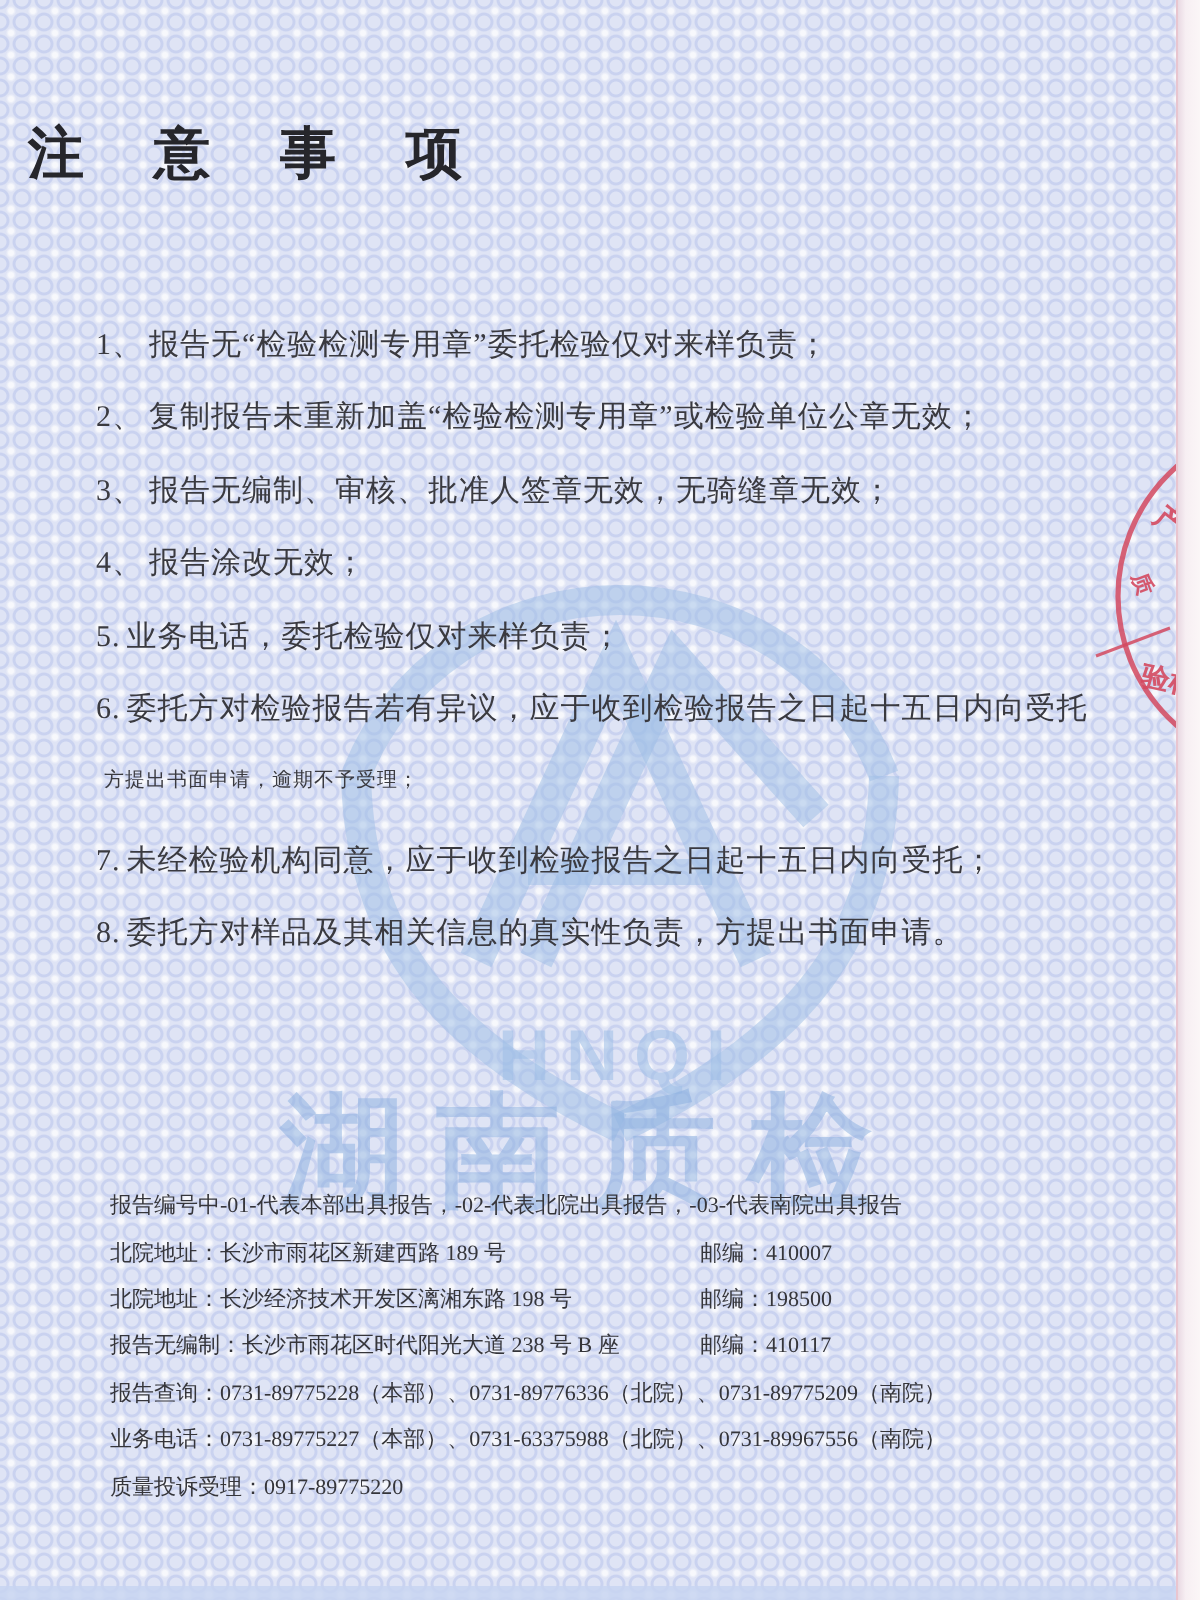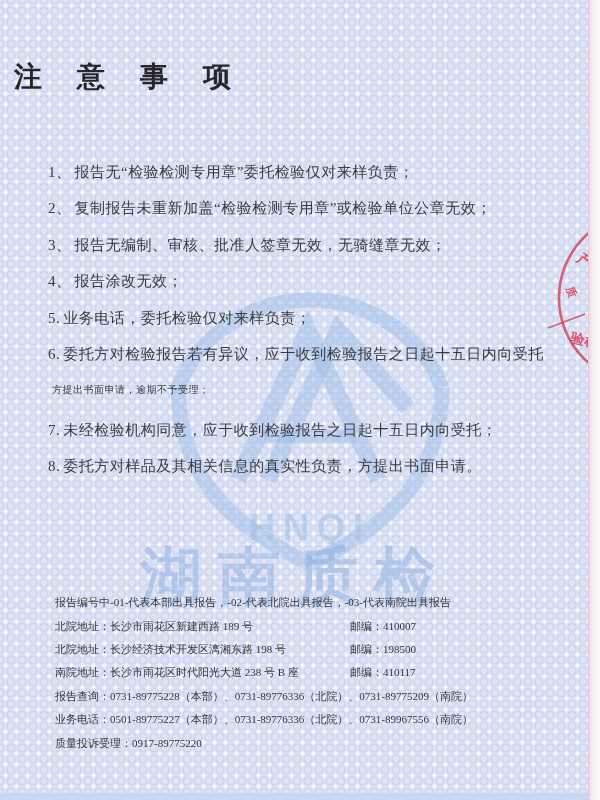--- a/index.html
+++ b/index.html
@@ -88,29 +88,29 @@
 
   <div class="footer-line" style="top:619px">
     <span>北院地址：</span><span>长沙市雨花区新建西路 189 号</span>
     <span class="zip"><span>邮编：</span><span>410007</span></span>
   </div>
   <div class="footer-line" style="top:642px">
     <span>北院地址：</span><span>长沙经济技术开发区漓湘东路 198 号</span>
     <span class="zip"><span>邮编：</span><span>198500</span></span>
   </div>
   <div class="footer-line" style="top:665px">
-    <span>南院地址：</span><span>长沙市雨花区时代阳光大道 238 号 B 座</span>
+    <span>报告无编制：</span><span>长沙市雨花区时代阳光大道 238 号 B 座</span>
     <span class="zip"><span>邮编：</span><span>410117</span></span>
   </div>
 
   <div class="footer-line" style="top:689px">
     <span>报告查询：</span><span>0731-89775228（本部）、0731-89776336（北院）、0731-89775209（南院）</span>
   </div>
   <div class="footer-line" style="top:712px">
-    <span>业务电话：</span><span>0501-89775227（本部）、0731-89776336（北院）、0731-89967556（南院）</span>
+    <span>业务电话：</span><span>0731-89775227（本部）、0731-63375988（北院）、0731-89967556（南院）</span>
   </div>
   <div class="footer-line" style="top:736px">
     <span>质量投诉受理：</span><span>0917-89775220</span>
   </div>
 
   <svg class="stamp" width="60" height="152" viewBox="0 0 60 152">
     <g stroke="#d4495f" stroke-opacity="0.85" fill="none">
       <circle cx="105" cy="76" r="86" stroke-width="2.6"></circle>
       <path d="M45,92 L8,106" stroke-width="1.6"></path>
     </g>

